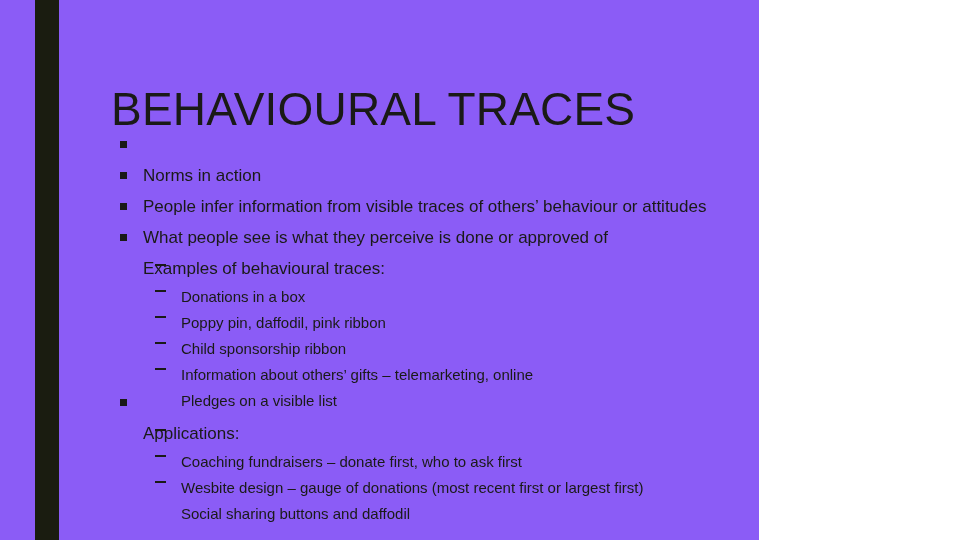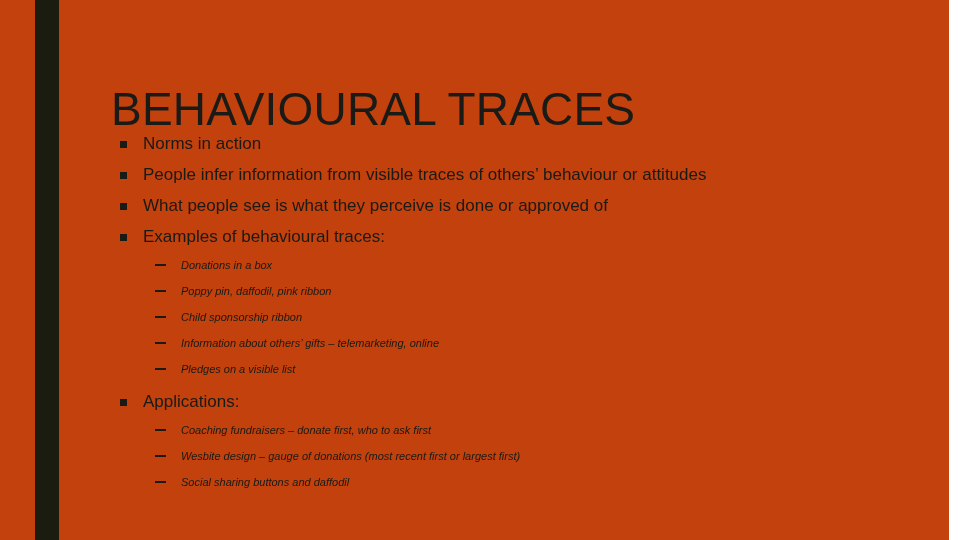--- a/index.html
+++ b/index.html
@@ -2,23 +2,23 @@
 <html><head>
 <meta charset="utf-8">
 <style>
   html, body {
     margin: 0;
     padding: 0;
     background: #ffffff;
   }
   #slide {
     position: relative;
-    width: 949px;
+    width: 759px;
     height: 540px;
-    background: #c2410c;
+    background: #8b5cf6;
     overflow: hidden;
     font-family: "Liberation Sans", sans-serif;
     -webkit-font-smoothing: antialiased;
   }
   
   #accent-bar {
     position: absolute;
     left: 35px;
     top: 0;
     width: 24px;
@@ -63,38 +63,37 @@
     left: 9px;
     top: 13px;
     width: 7px;
     height: 7px;
     background: #1a1a17;
     display: block;
   }
   .bullet-row.l2 {
     height: 26px;
     padding-left: 70px;
-    font-size: 11px;
+    font-size: 15px;
     line-height: 26px;
-    font-style: italic;
     font-weight: 400;
     color: #1a1a17;
     white-space: nowrap;
   }
   .bullet-row.l2 .marker {
     position: absolute;
     left: 44px;
     top: 12px;
     width: 11px;
     height: 2px;
     background: #1a1a17;
     display: block;
   }
   .spacer-sm { height: 4px; }
-  .txt { display: inline-block; vertical-align: top; }
+  .txt { display: inline-block; vertical-align: top; margin-top: 32px; }
 </style>
 </head>
 <body>
 
 <div id="slide">
 
   <div id="accent-bar"></div>
 
   <h1 id="slide-title">BEHAVIOURAL TRACES</h1>
 

